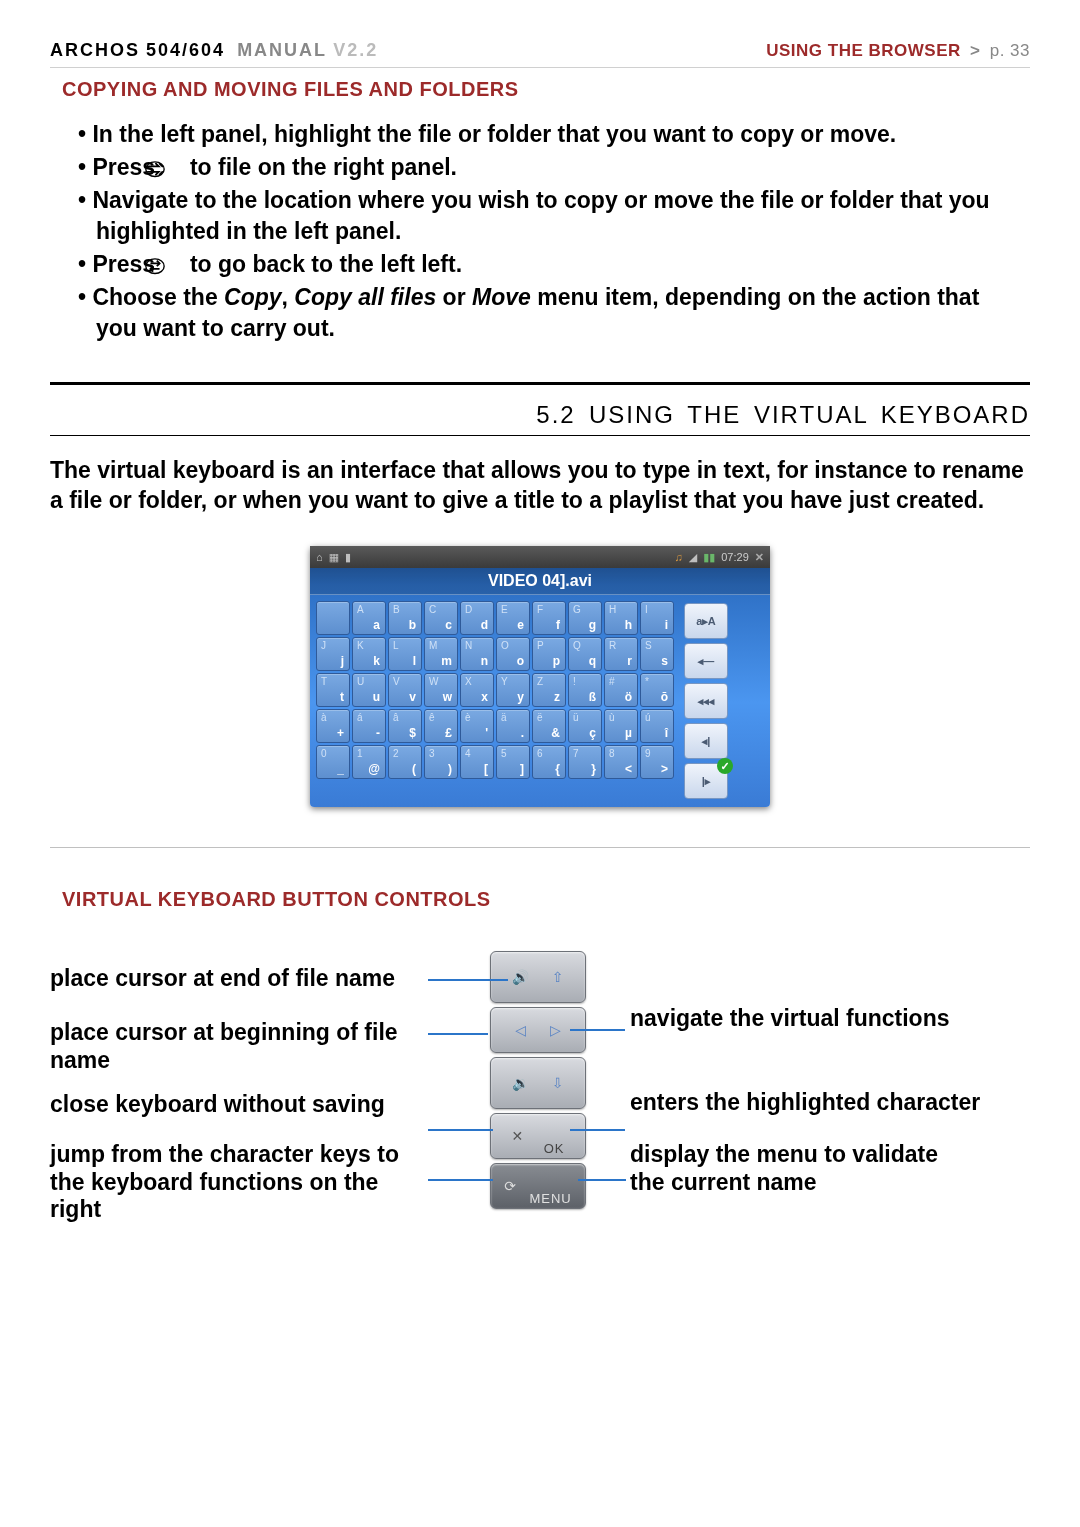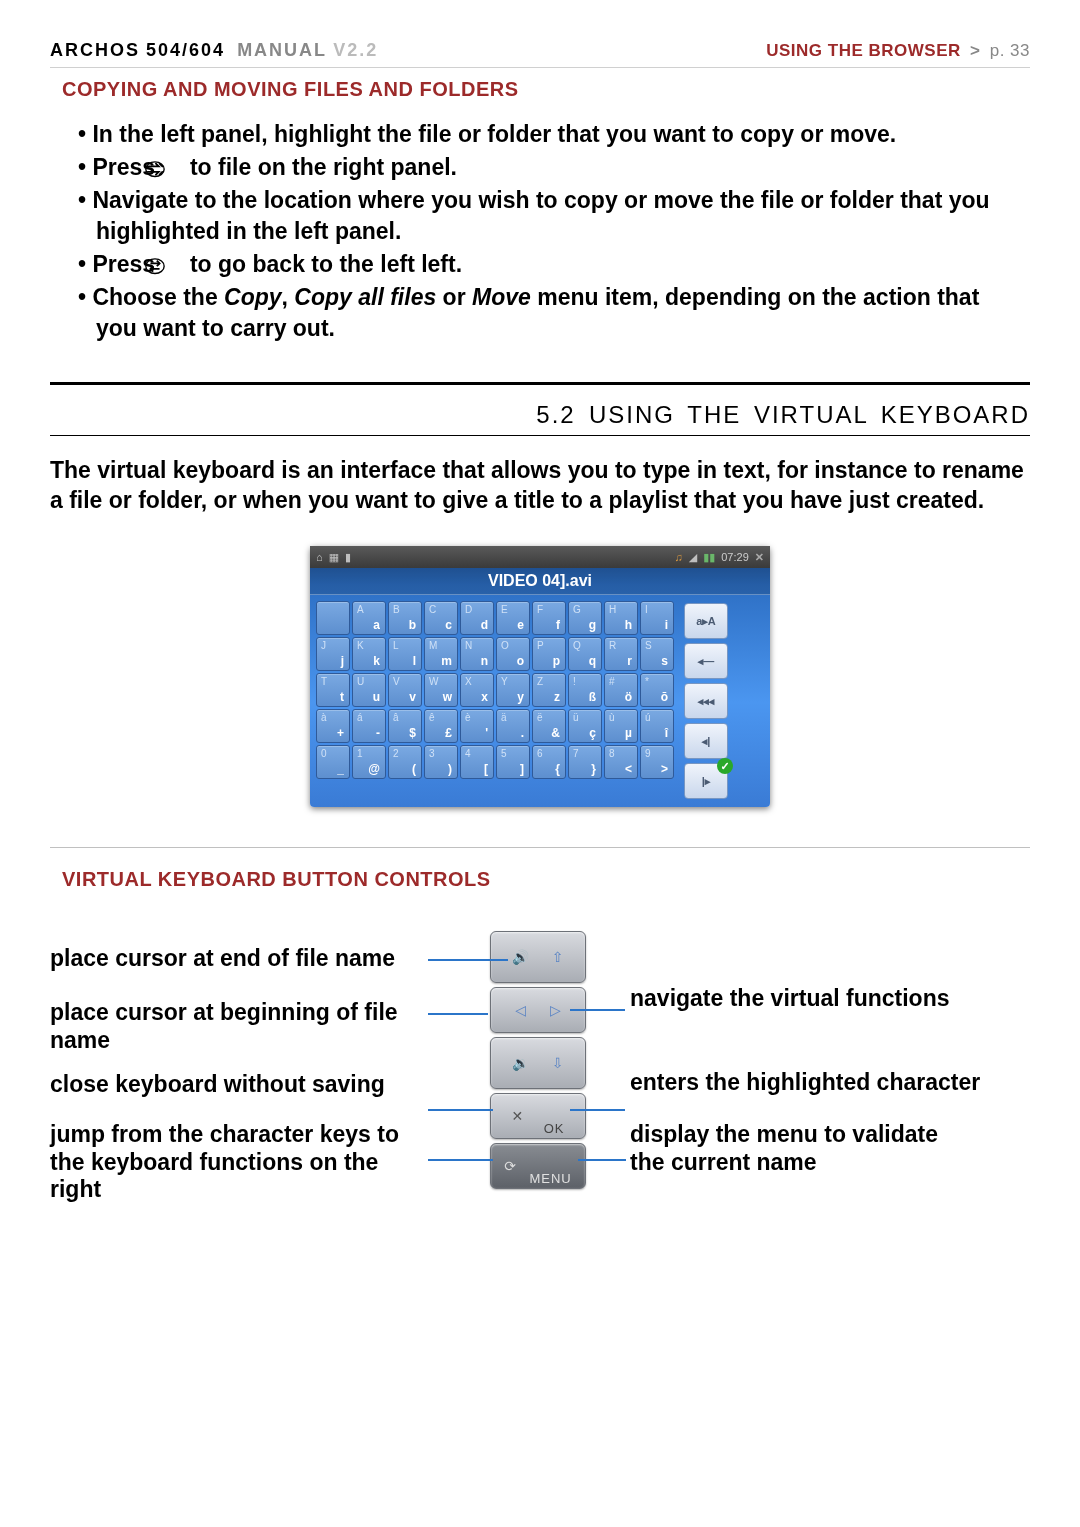--- a/index.html
+++ b/index.html
@@ -210,21 +210,21 @@
     width: 16px; height: 16px;
     border-radius: 50%;
     background: #2aa82a;
     color: #fff;
     font-size: 11px;
     display: flex; align-items: center; justify-content: center;
   }
 
   .thin-rule {
     border-top: 1px solid #c0c0c0;
-    padding-top: 10px;
+    padding-top: 30px;
     margin-top: 10px;
   }
 
   .controls-wrap {
     margin-top: 40px;
     position: relative;
     height: 320px;
   }
   .controls-device {
     position: absolute;

